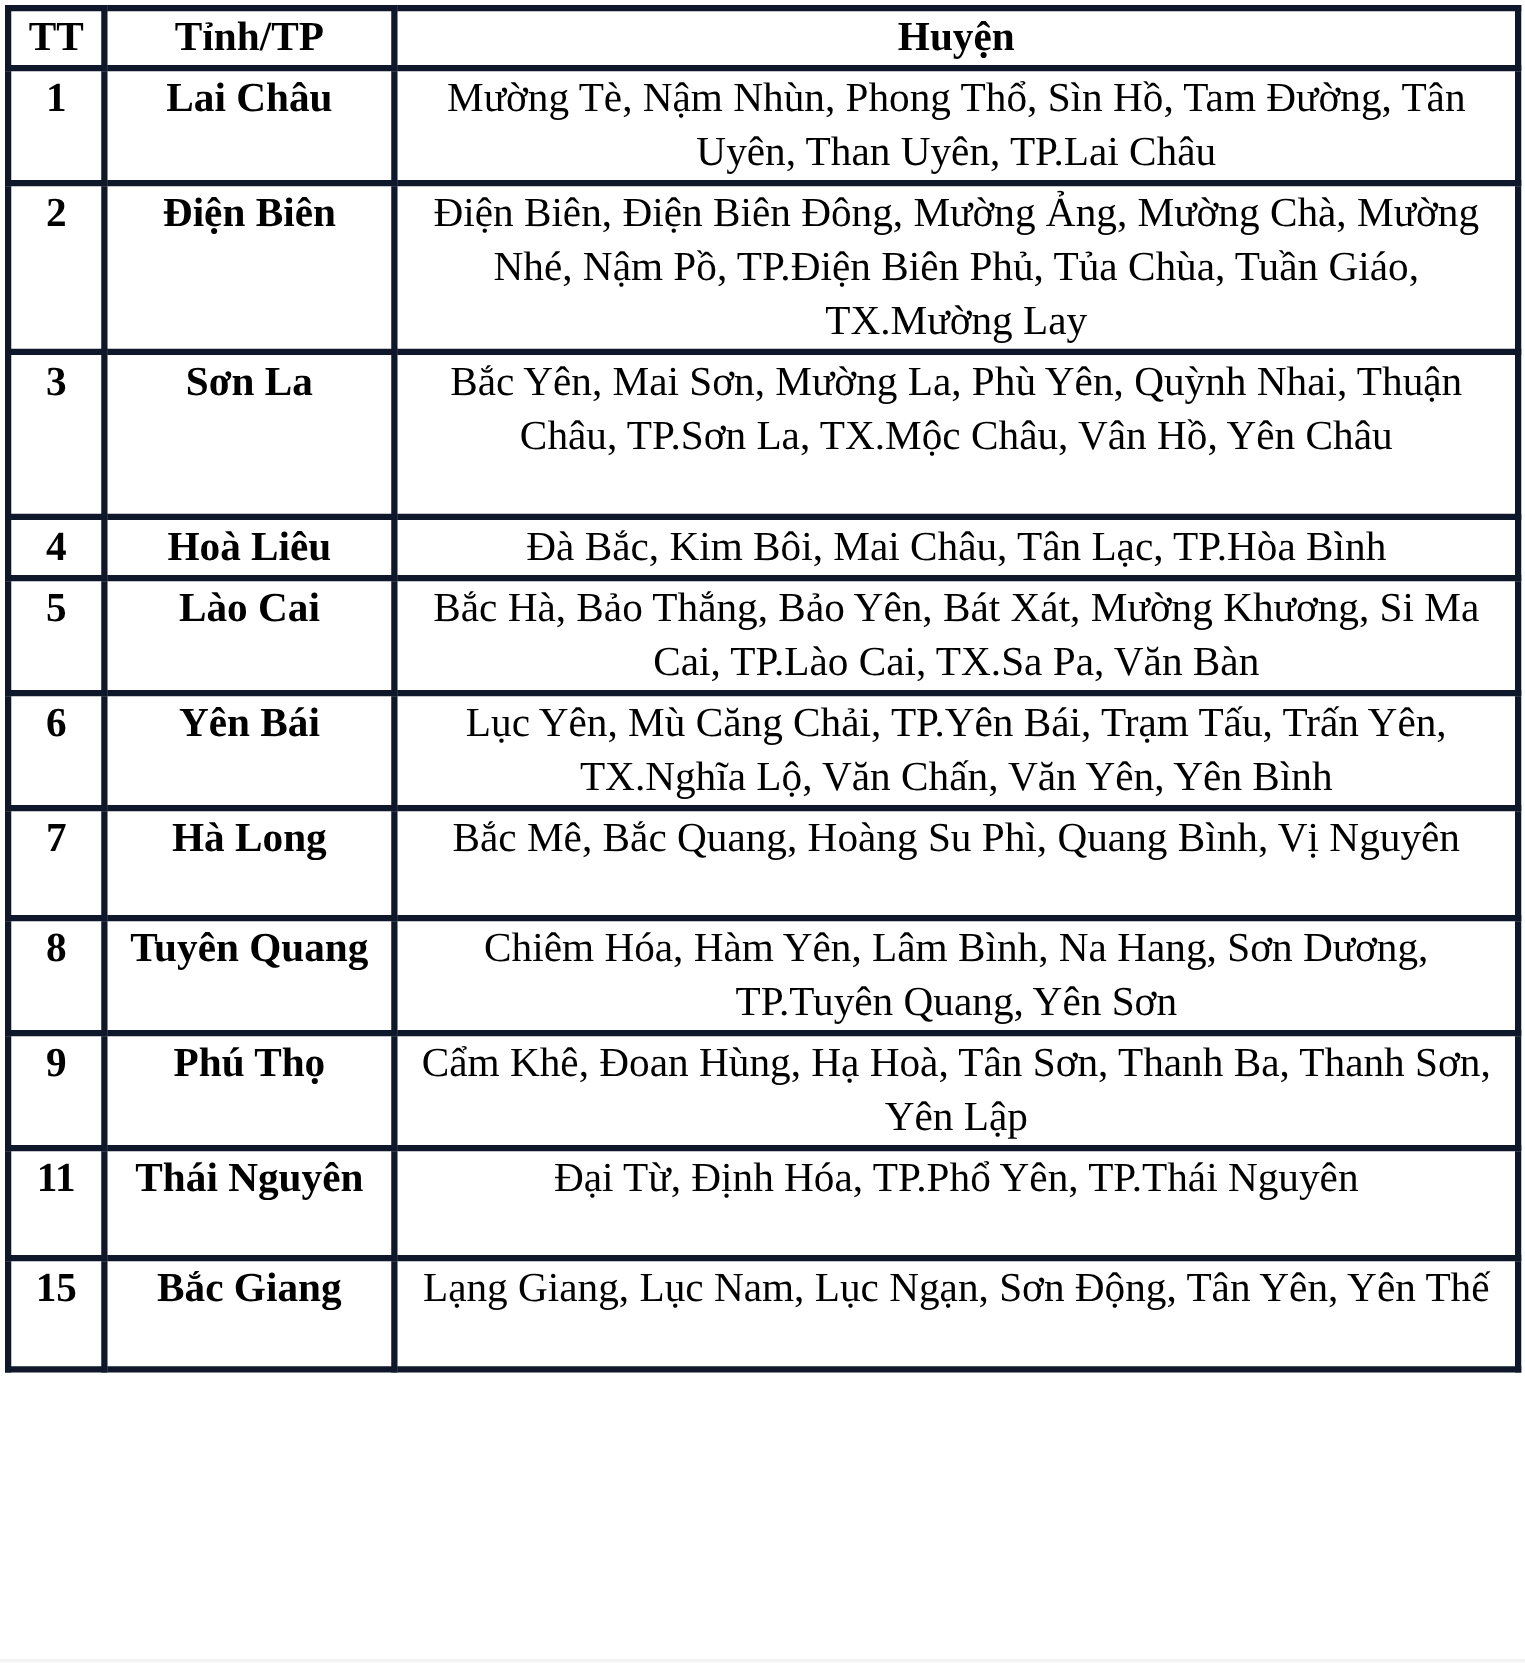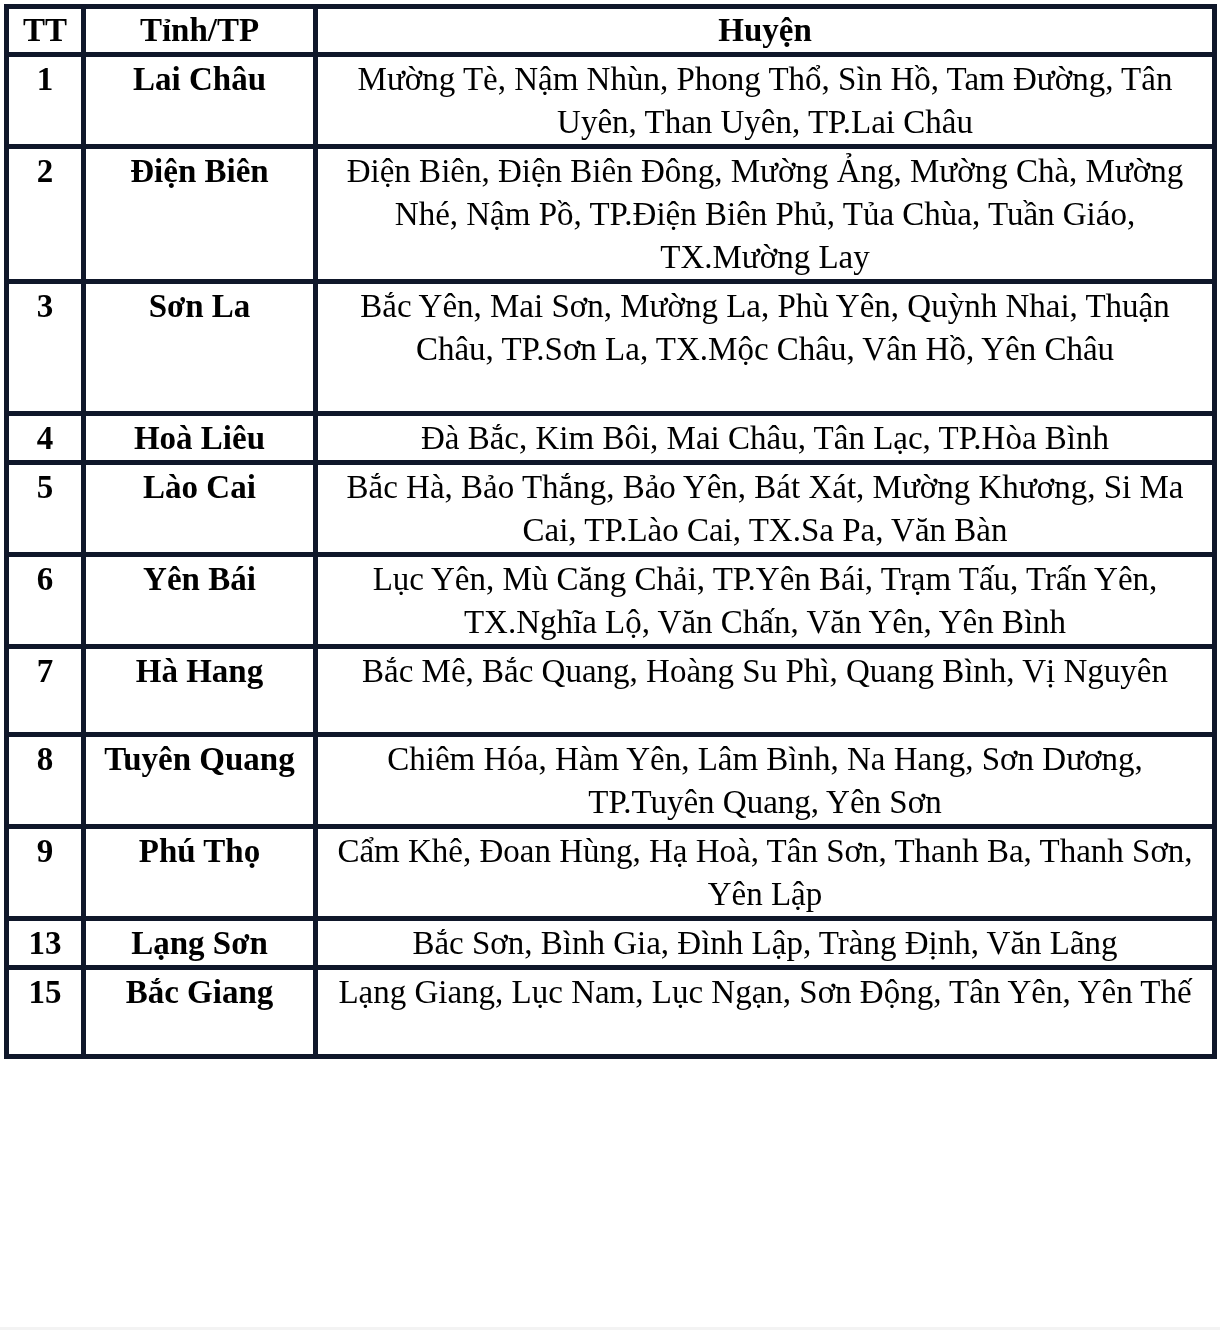--- a/index.html
+++ b/index.html
@@ -68,37 +68,37 @@
       <td class="prov">Lào Cai</td>
       <td class="dist">Bắc Hà, Bảo Thắng, Bảo Yên, Bát Xát, Mường Khương, Si Ma Cai, TP.Lào Cai, TX.Sa Pa, Văn Bàn</td>
     </tr>
     <tr style="height:87px">
       <td class="tt">6</td>
       <td class="prov">Yên Bái</td>
       <td class="dist">Lục Yên, Mù Căng Chải, TP.Yên Bái, Trạm Tấu, Trấn Yên, TX.Nghĩa Lộ, Văn Chấn, Văn Yên, Yên Bình</td>
     </tr>
     <tr style="height:88px">
       <td class="tt">7</td>
-      <td class="prov">Hà Hang</td>
+      <td class="prov">Hà Long</td>
       <td class="dist">Bắc Mê, Bắc Quang, Hoàng Su Phì, Quang Bình, Vị Nguyên</td>
     </tr>
     <tr style="height:88px">
       <td class="tt">8</td>
       <td class="prov">Tuyên Quang</td>
       <td class="dist">Chiêm Hóa, Hàm Yên, Lâm Bình, Na Hang, Sơn Dương, TP.Tuyên Quang, Yên Sơn</td>
     </tr>
     <tr style="height:87px">
       <td class="tt">9</td>
       <td class="prov">Phú Thọ</td>
       <td class="dist">Cẩm Khê, Đoan Hùng, Hạ Hoà, Tân Sơn, Thanh Ba, Thanh Sơn, Yên Lập</td>
     </tr>
-    <tr style="height:45px">
-      <td class="tt">13</td>
-      <td class="prov">Lạng Sơn</td>
-      <td class="dist">Bắc Sơn, Bình Gia, Đình Lập, Tràng Định, Văn Lãng</td>
+    <tr style="height:88px">
+      <td class="tt">11</td>
+      <td class="prov">Thái Nguyên</td>
+      <td class="dist">Đại Từ, Định Hóa, TP.Phổ Yên, TP.Thái Nguyên</td>
     </tr>
     <tr style="height:89px">
       <td class="tt">15</td>
       <td class="prov">Bắc Giang</td>
       <td class="dist">Lạng Giang, Lục Nam, Lục Ngạn, Sơn Động, Tân Yên, Yên Thế</td>
     </tr>
   </tbody>
 </table>
 
 <div class="bottom-strip"></div>

